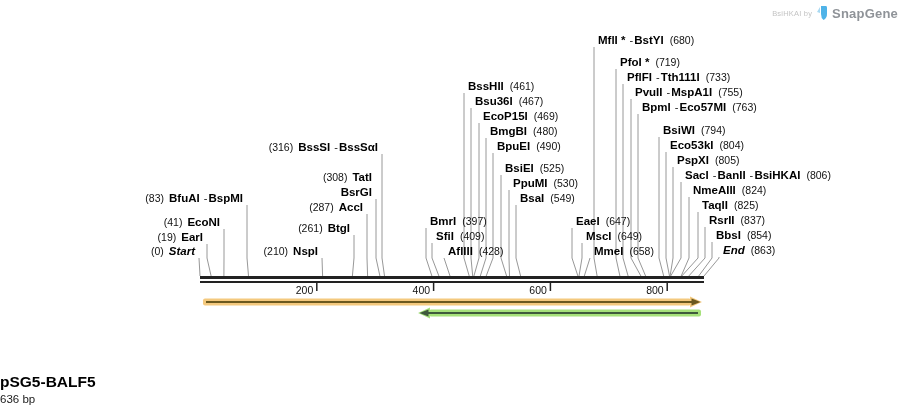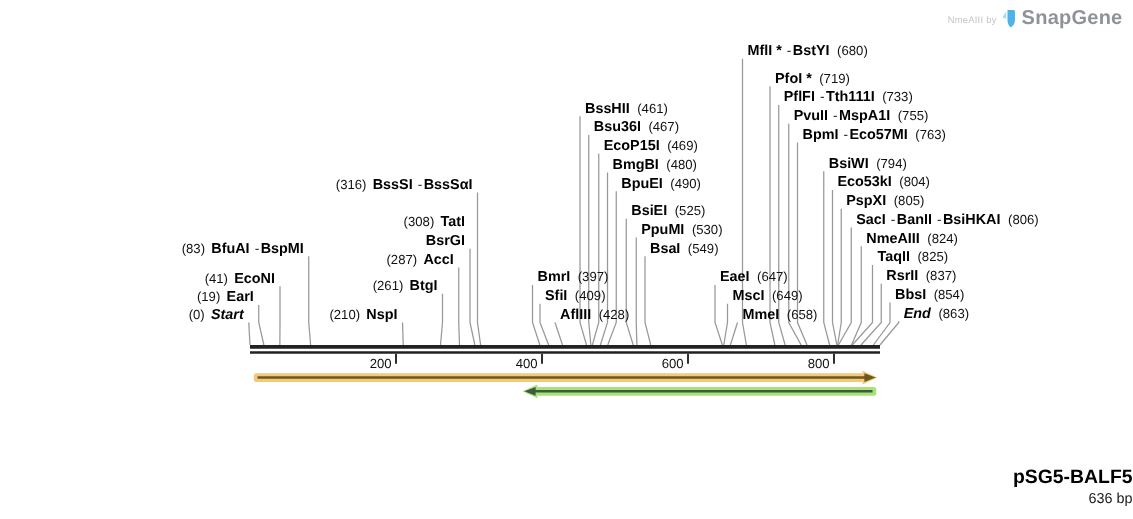--- a/index.html
+++ b/index.html
@@ -5,34 +5,34 @@
   html,body{margin:0;padding:0;background:#fff;}
   #stage{
     position:relative;width:906px;height:415px;background:#fff;overflow:hidden;
     font-family:"Liberation Sans","DejaVu Sans",sans-serif;
   }
   #map-svg{position:absolute;left:0;top:0;}
   #credit{
     position:absolute;top:6px;right:8px;display:flex;align-items:center;gap:4px;
   }
   #credit .created-by{font-size:7.5px;color:#c4c4c4;letter-spacing:.2px;}
-  #credit .brand{font-size:16px;color:#8f9398;font-weight:bold;letter-spacing:.2px;}
+  #credit .brand{font-size:13px;color:#8f9398;font-weight:bold;letter-spacing:.2px;}
   #title-block{
-    position:absolute;left:0;top:373px;width:906px;text-align:right;line-height:1.15;
+    position:absolute;left:0;top:373px;width:906px;text-align:left;line-height:1.15;
   }
   #title-block .seq-name{font-size:15.5px;font-weight:bold;color:#000;}
   #title-block .seq-len{font-size:11.5px;color:#1a1a1a;margin-top:2px;}
 </style>
 </head>
 <body>
 
 <div id="stage">
 
   <div id="credit">
-    <span class="created-by">NmeAIII by</span>
+    <span class="created-by">BsiHKAI by</span>
     <svg width="12" height="15" viewBox="0 0 12 15">
       <path d="M1,6 L4,1 L4,7 Z" fill="#a9d9f2"></path>
       <path d="M5,0 L10,0 Q11,0 11,1.5 L11,8 Q11,12 7.5,14 Q5,12 5,8 Z" fill="#4fb3e8"></path>
     </svg>
     <span class="brand">SnapGene</span>
   </div>
 
   <svg id="map-svg" width="906" height="415" viewBox="0 0 906 415">
       <g>
         <polyline points="199,258 199,258 200.0,276" fill="none" stroke="#989898" stroke-width="1"></polyline>

